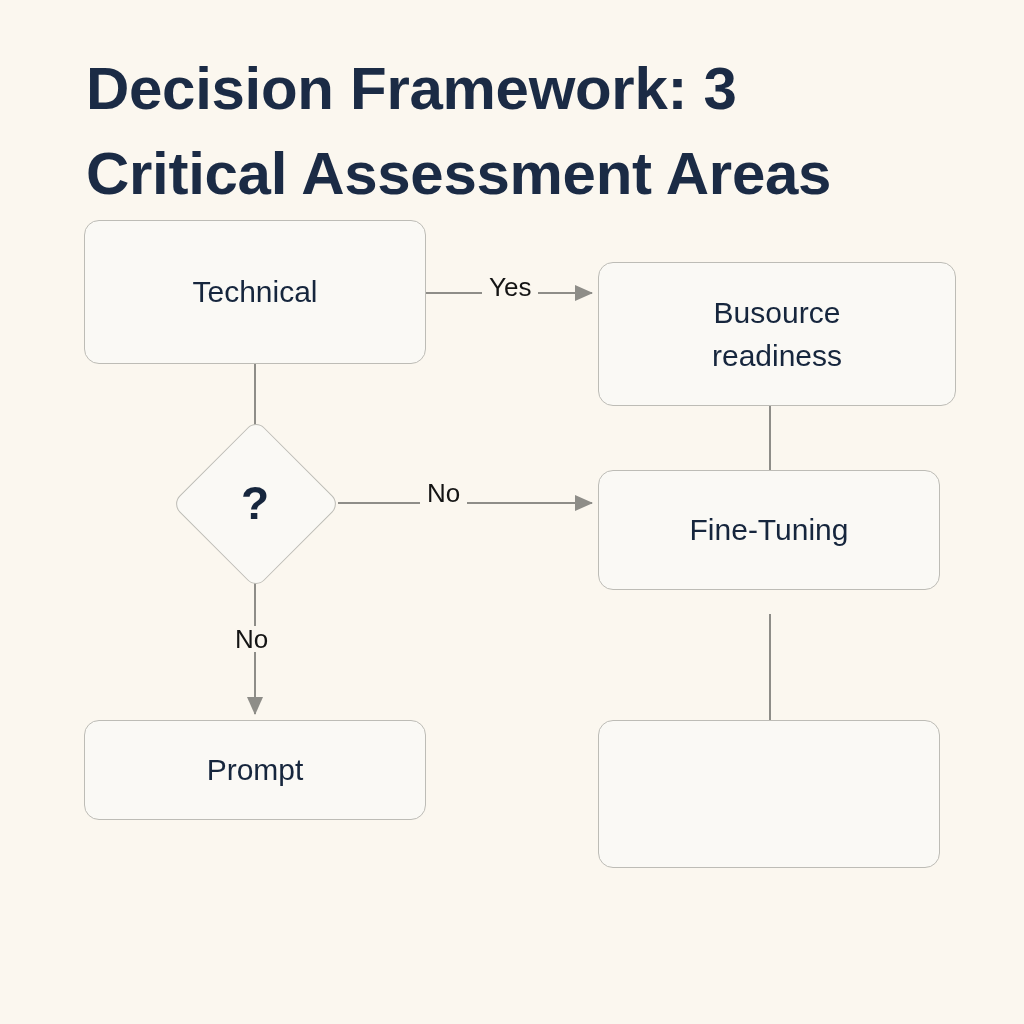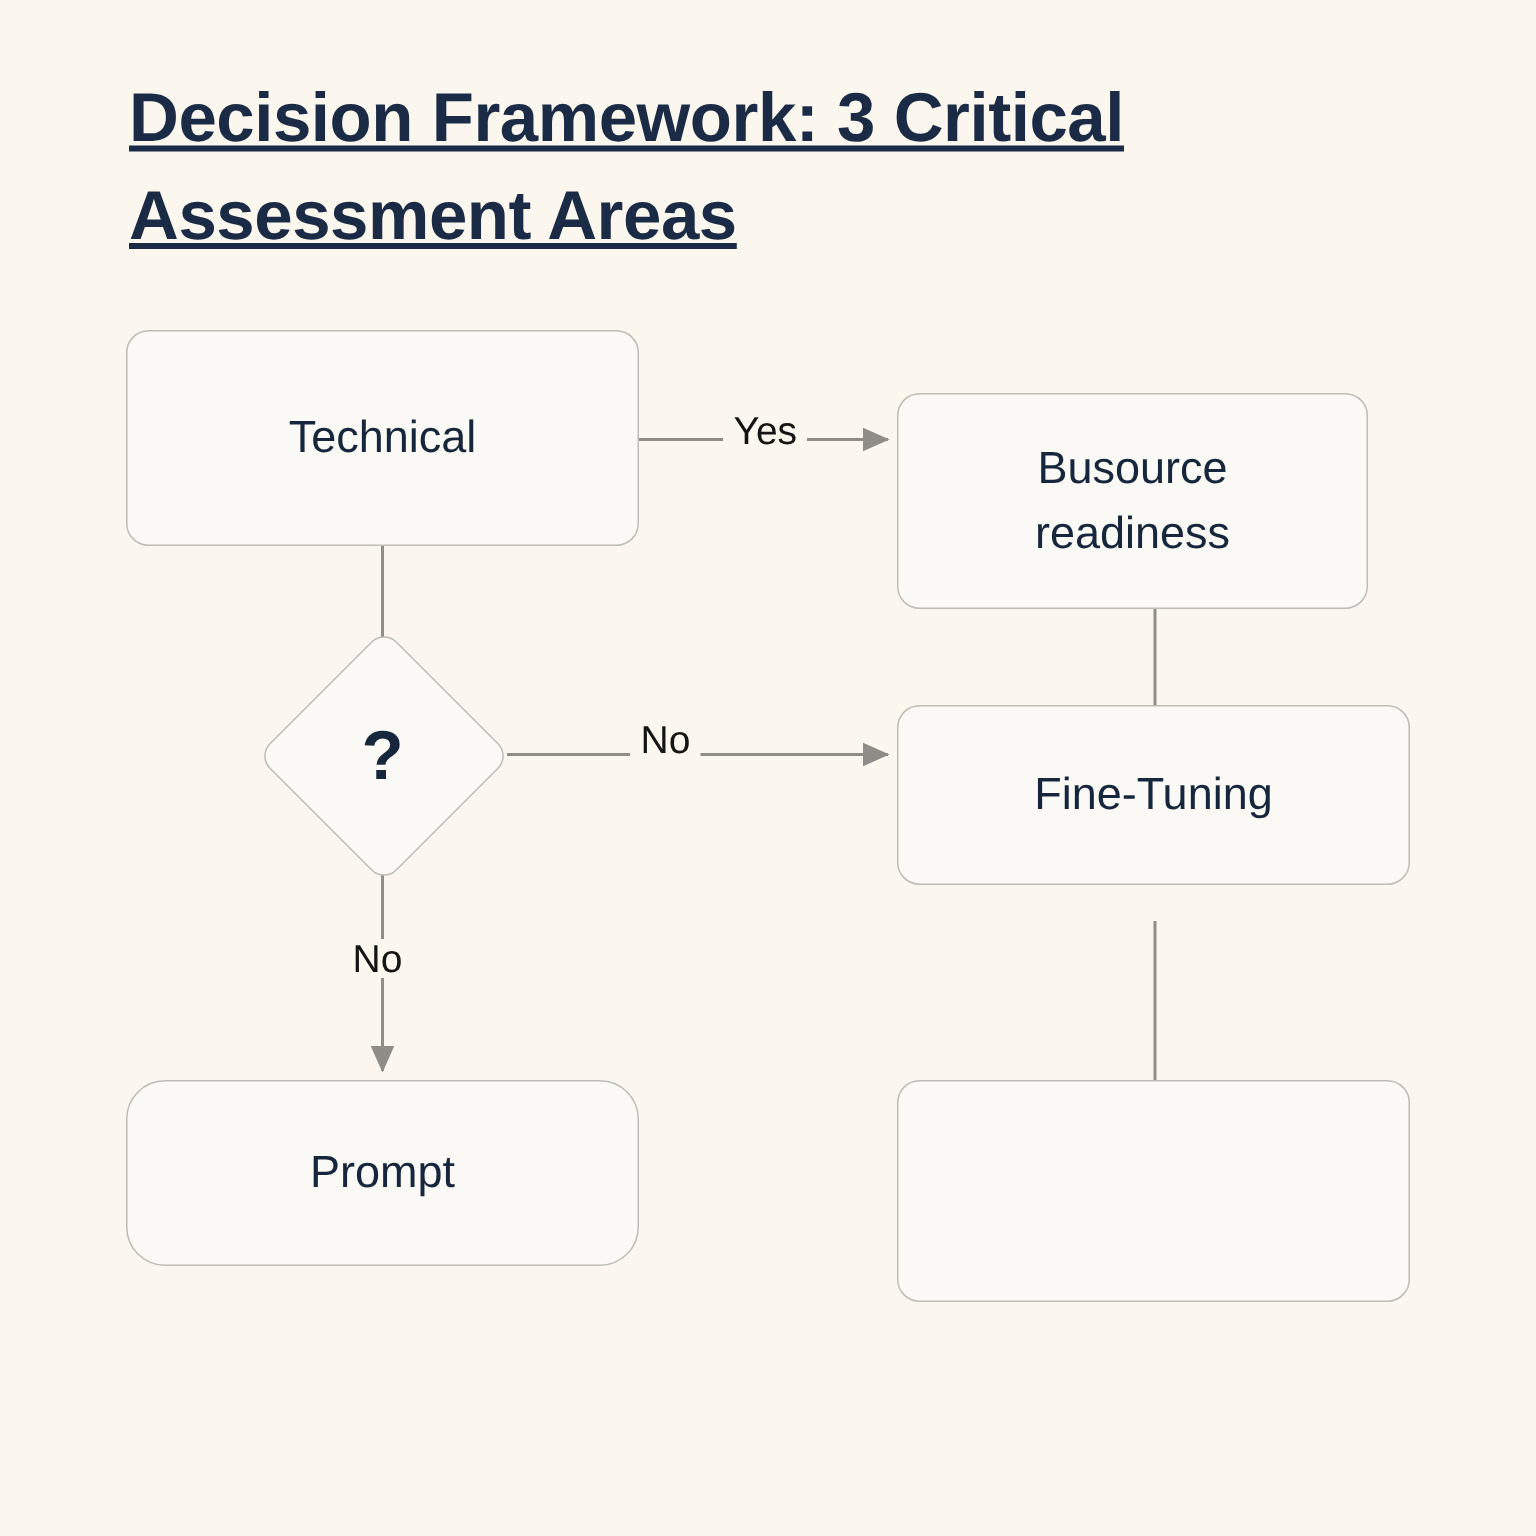--- a/index.html
+++ b/index.html
@@ -18,49 +18,48 @@
     width: 1024px;
     height: 1024px;
   }
 
   
   #title {
     position: absolute;
     left: 86px;
     top: 46px;
     width: 850px;
-    font-size: 46px;
+    font-size: 60px;
     line-height: 1.42;
     font-weight: bold;
     color: #1b2b45;
     letter-spacing: -0.3px;
-    text-decoration: underline;
   }
 
   
   .node {
     position: absolute;
     box-sizing: border-box;
     background: #faf9f5;
     border: 1.6px solid #bdbcb6;
     border-radius: 15px;
     display: flex;
     align-items: center;
     justify-content: center;
     text-align: center;
     color: #16263d;
     font-size: 30px;
     line-height: 1.45;
     padding: 6px 14px;
   }
 
   #node-technical    { left: 84px;  top: 220px; width: 342px; height: 144px; }
-  #node-business     { left: 598px; top: 262px; width: 314px; height: 144px; }
+  #node-business     { left: 598px; top: 262px; width: 358px; height: 144px; }
   #node-finetuning   { left: 598px; top: 470px; width: 342px; height: 120px; }
-  #node-prompt       { left: 84px;  top: 720px; width: 342px; height: 124px; border-radius: 26px; }
+  #node-prompt       { left: 84px;  top: 720px; width: 342px; height: 100px; }
   #node-empty        { left: 598px; top: 720px; width: 342px; height: 148px; }
 
   
   #node-decision {
     position: absolute;
     left: 196px;
     top: 444px;
     width: 118px;
     height: 118px;
     background: #faf9f5;

